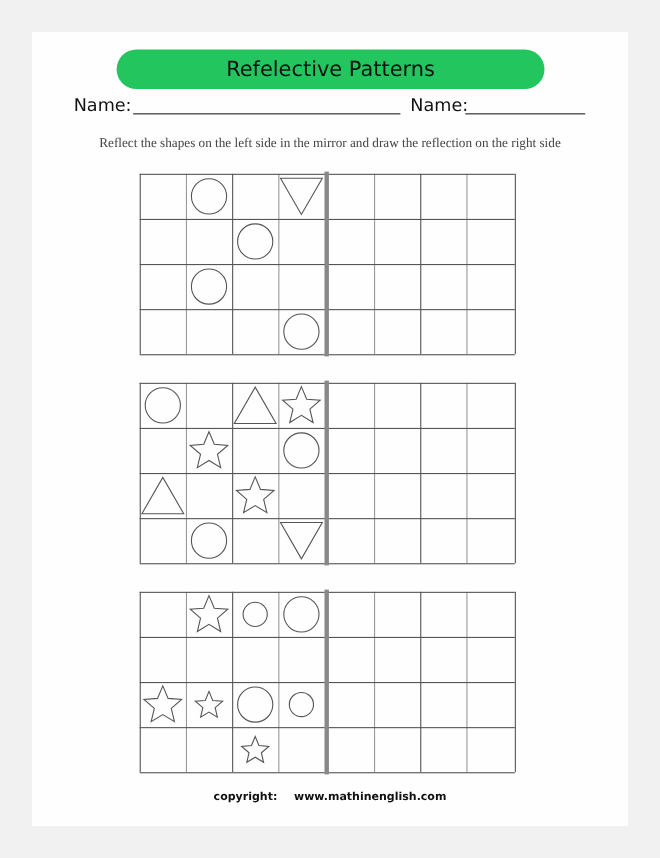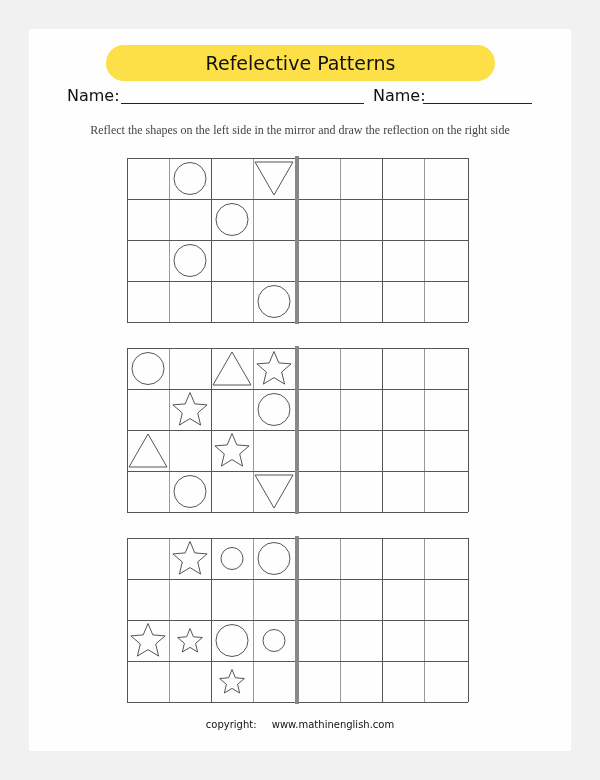--- a/index.html
+++ b/index.html
@@ -1,32 +1,32 @@
 <!DOCTYPE html>
 <html><head>
 <meta charset="utf-8">
 <style>
   html,body{margin:0;padding:0;}
   body{width:600px;height:780px;background:#f1f1f1;position:relative;overflow:hidden;font-family:"DejaVu Sans",sans-serif;}
   .page{position:absolute;left:29px;top:29px;width:542px;height:722px;background:#fdfefd;}
-  .title-pill{position:absolute;left:106px;top:45px;width:389px;height:36px;border-radius:18px;background:#fde047;
+  .title-pill{position:absolute;left:106px;top:45px;width:389px;height:36px;border-radius:18px;background:#22c55e;
     display:flex;align-items:center;justify-content:center;font-size:19px;color:#111;}
   .name-row{position:absolute;left:67px;top:86px;font-size:16px;color:#111;}
   .name-label{position:absolute;left:0;top:0;white-space:nowrap;}
   .name-line{position:absolute;left:54px;top:17px;width:243px;height:0;border-bottom:1.5px solid #222;}
   .class-label{position:absolute;left:306px;top:0;white-space:nowrap;}
   .class-line{position:absolute;left:356px;top:17px;width:109px;height:0;border-bottom:1.5px solid #222;}
   .instruction{position:absolute;left:0;top:123px;width:600px;text-align:center;font-family:"Liberation Serif",serif;font-size:12px;color:#444;}
   .grid{position:absolute;left:127px;width:341px;height:164px;}
   .cell{position:absolute;width:42px;height:41px;box-sizing:border-box;}
   .gline{position:absolute;background:#555;}
   .mirror{position:absolute;left:168px;top:-2px;width:4px;height:168px;background:#888;}
   .shape{position:absolute;left:0;top:0;width:42px;height:41px;}
   .footer{position:absolute;left:0;top:719px;width:600px;text-align:center;font-size:10px;color:#111;}
-  .footer span{margin:0 6px;}
+  .footer span{margin:0 6px;font-weight:bold;}
 </style>
 </head>
 <body>
 
 <div class="page"></div>
 
 <div class="title-pill">Refelective Patterns</div>
 
 <div class="name-row">
   <span class="name-label">Name:</span>

